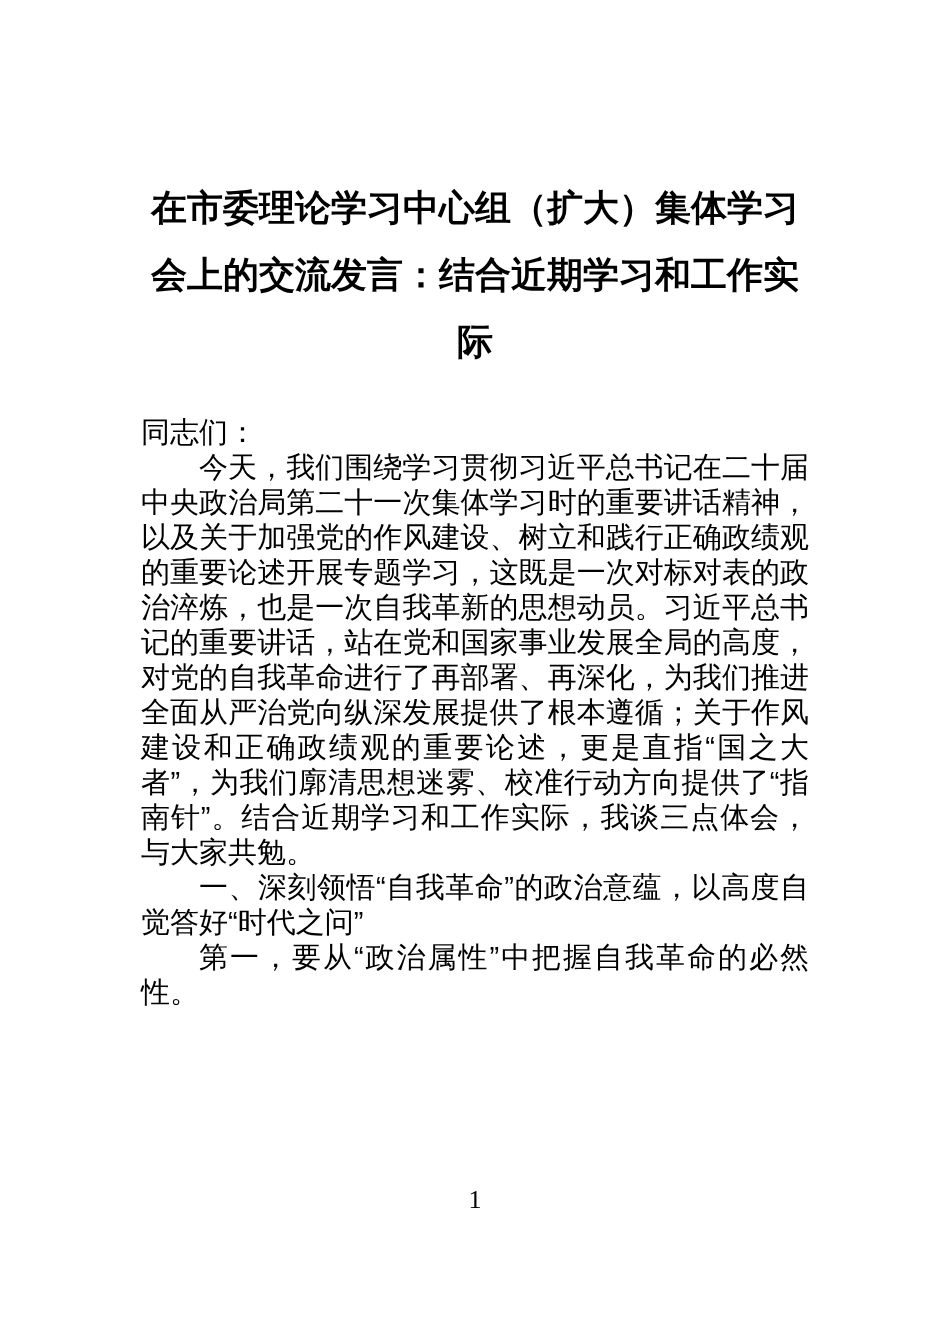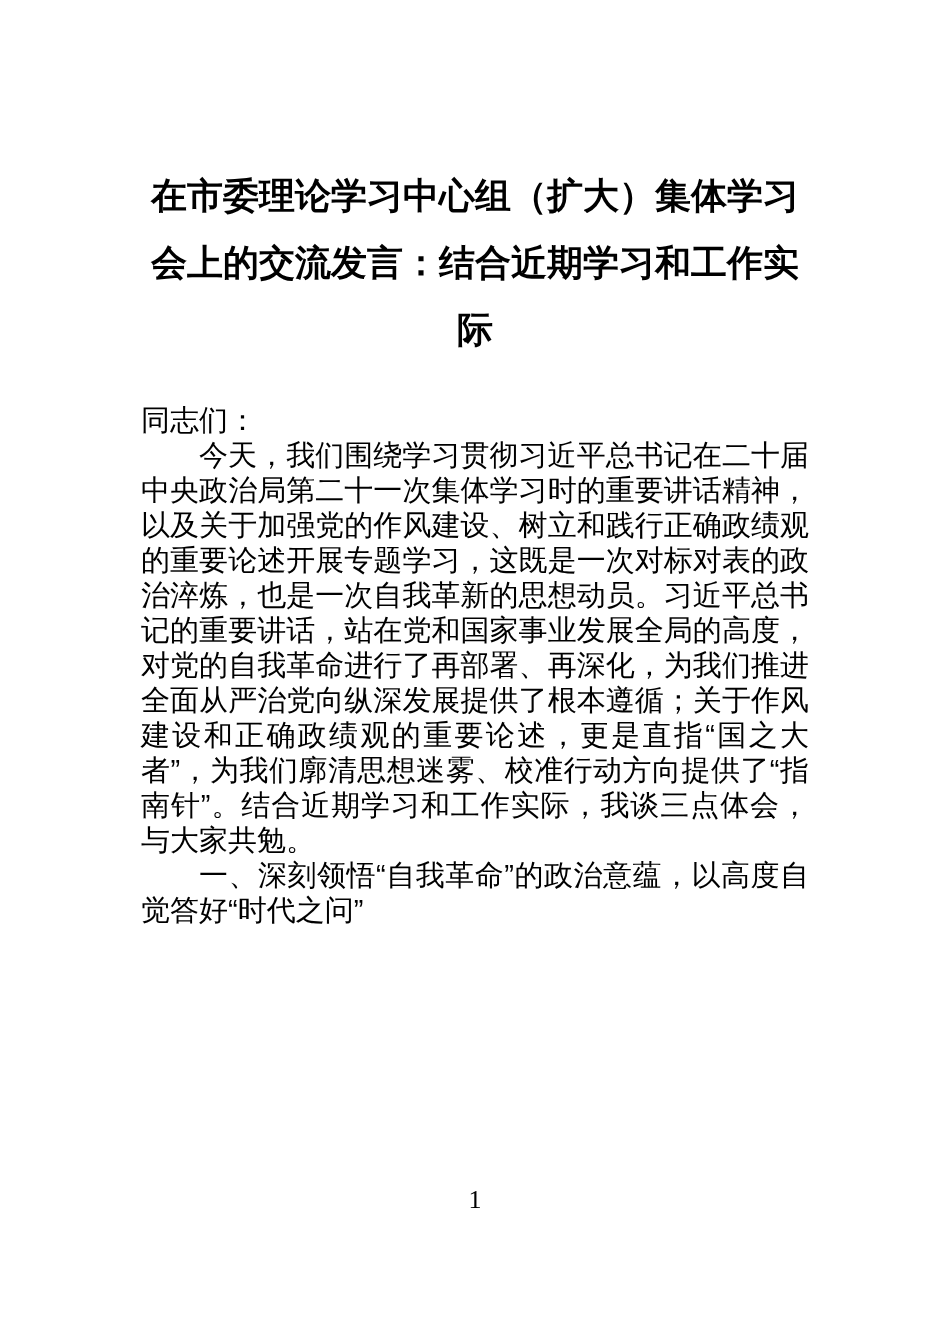--- a/index.html
+++ b/index.html
@@ -12,21 +12,21 @@
     width: 950px;
     height: 1344px;
     background: #ffffff;
     color: #000000;
     font-family: "Liberation Sans", sans-serif;
     overflow: hidden;
   }
   .content {
     position: absolute;
     left: 141px;
-    top: 162px;
+    top: 174px;
     width: 668px;
   }
   .doc-title {
     font-size: 36px;
     font-weight: bold;
     line-height: 67px;
     text-align: center;
     letter-spacing: 0;
   }
   .doc-body {
@@ -65,18 +65,19 @@
 
     <div class="doc-title">
       <div>在市委理论学习中心组（扩大）集体学习</div>
       <div>会上的交流发言：结合近期学习和工作实际</div>
     </div>
 
     <div class="doc-body">
       <p class="salutation">同志们：</p>
       <p>今天，我们围绕学习贯彻习近平总书记在二十届中央政治局第二十一次集体学习时的重要讲话精神，以及关于加强党的作风建设、树立和践行正确政绩观的重要论述开展专题学习，这既是一次对标对表的政治淬炼，也是一次自我革新的思想动员。习近平总书记的重要讲话，站在党和国家事业发展全局的高度，对党的自我革命进行了再部署、再深化，为我们推进全面从严治党向纵深发展提供了根本遵循；关于作风建设和正确政绩观的重要论述，更是直指“国之大者”，为我们廓清思想迷雾、校准行动方向提供了“指南针”。结合近期学习和工作实际，我谈三点体会，与大家共勉。</p>
       <p>一、深刻领悟“自我革命”的政治意蕴，以高度自觉答好“时代之问”</p>
+      <p>第一，要从“政治属性”中把握自我革命的必然性。</p>
     </div>
 
   </div>
 
   <div class="page-number">1</div>
 </div>
 
 </body></html>

